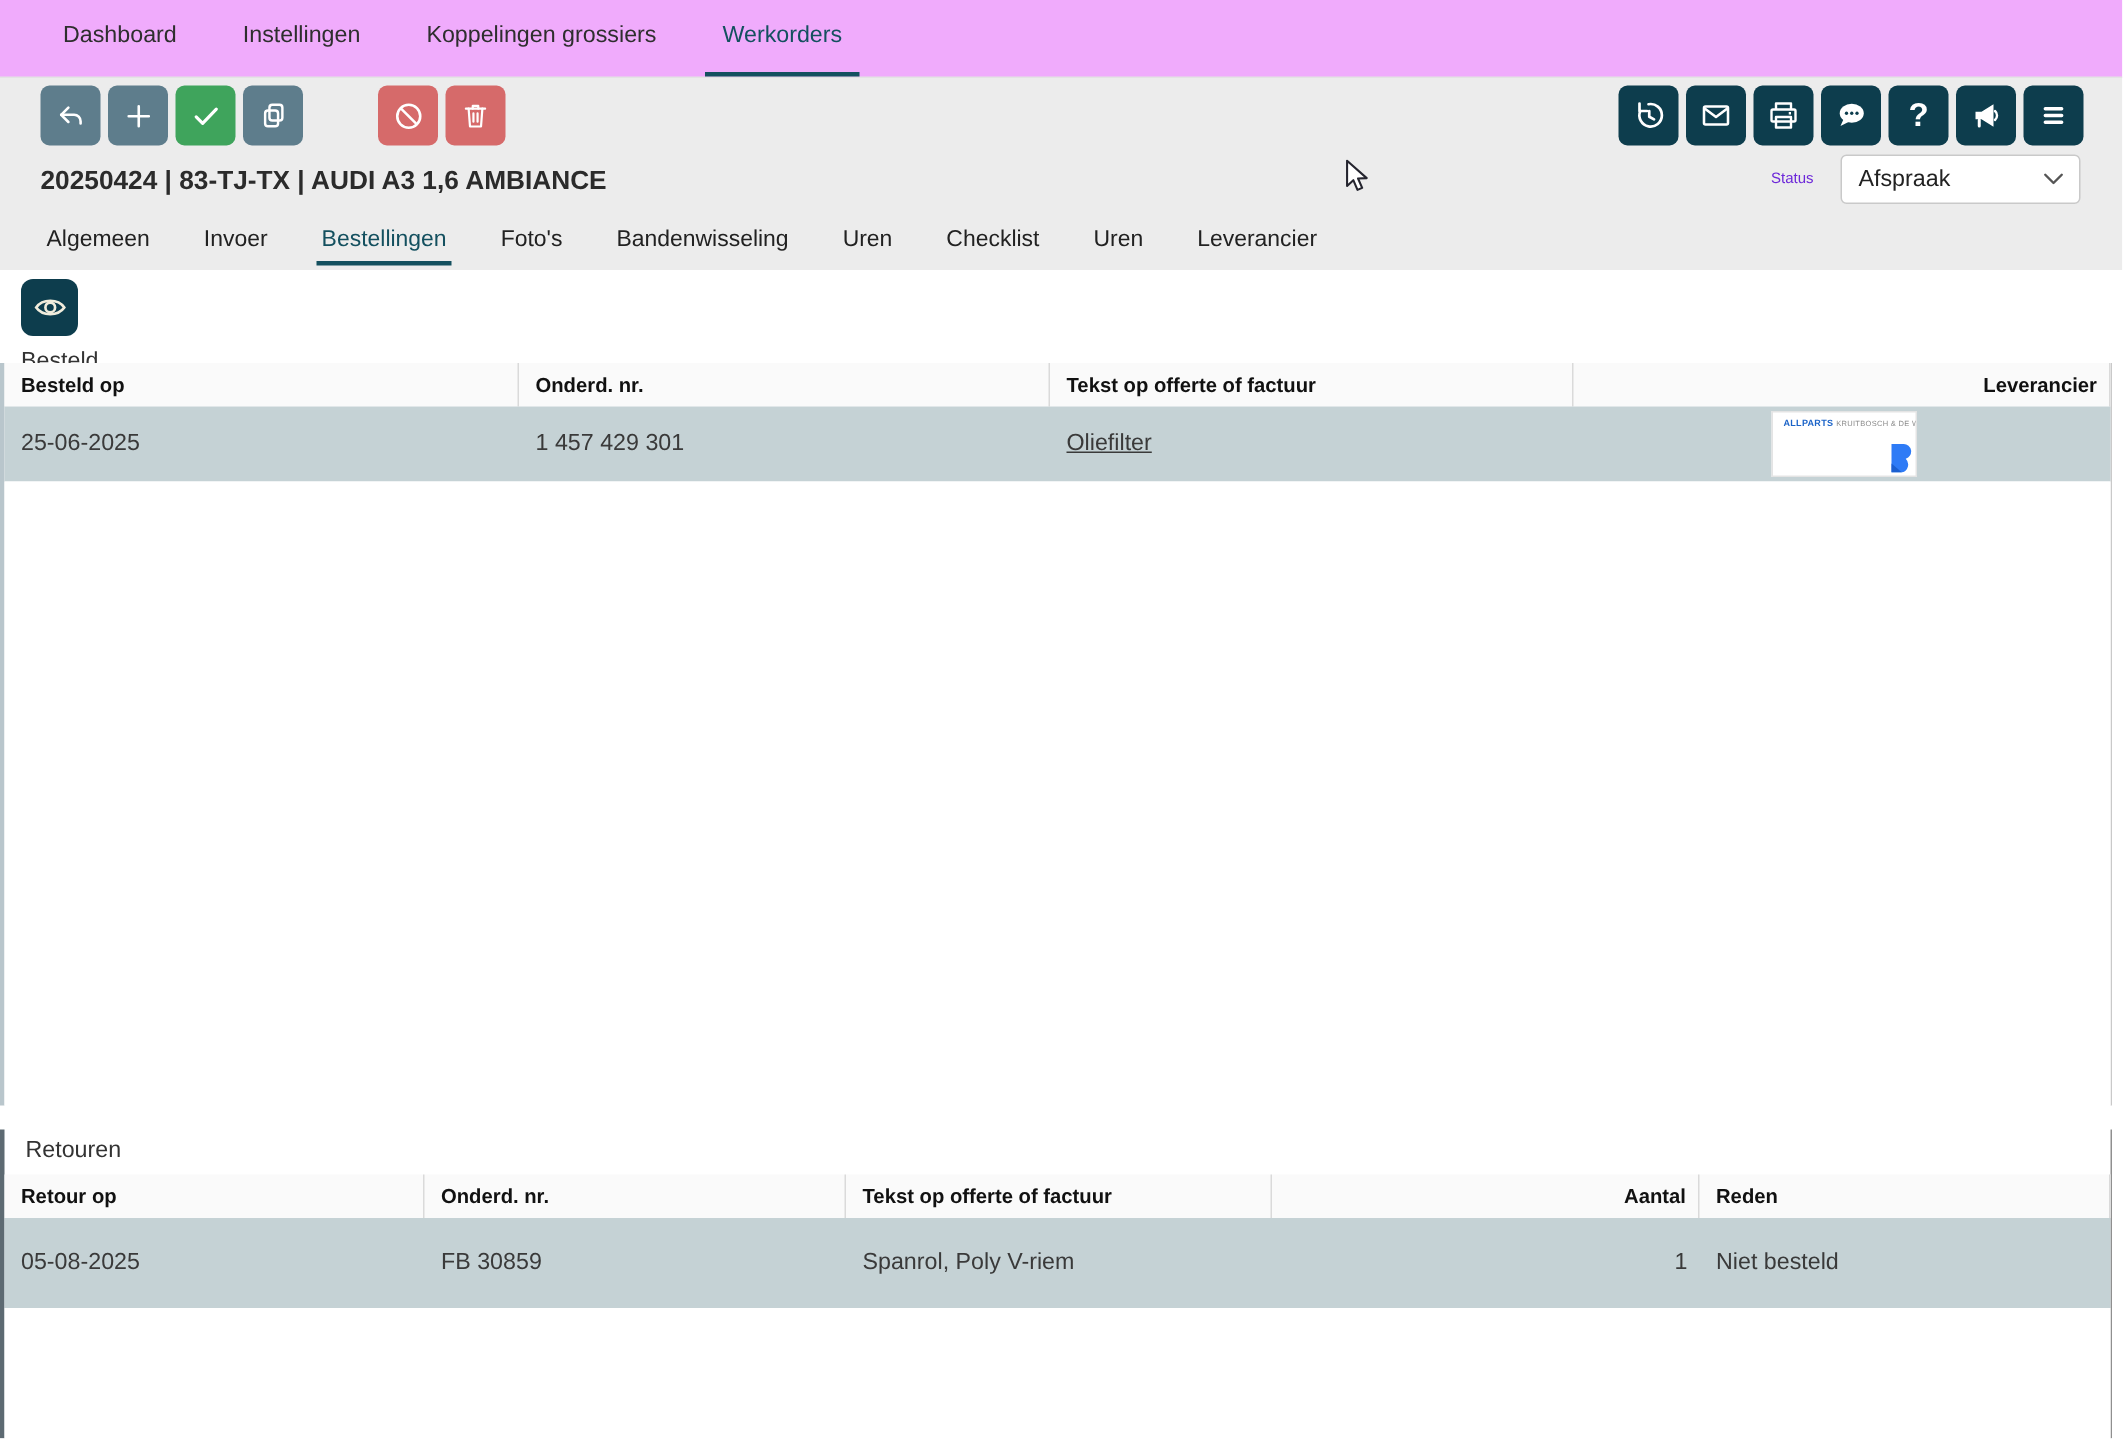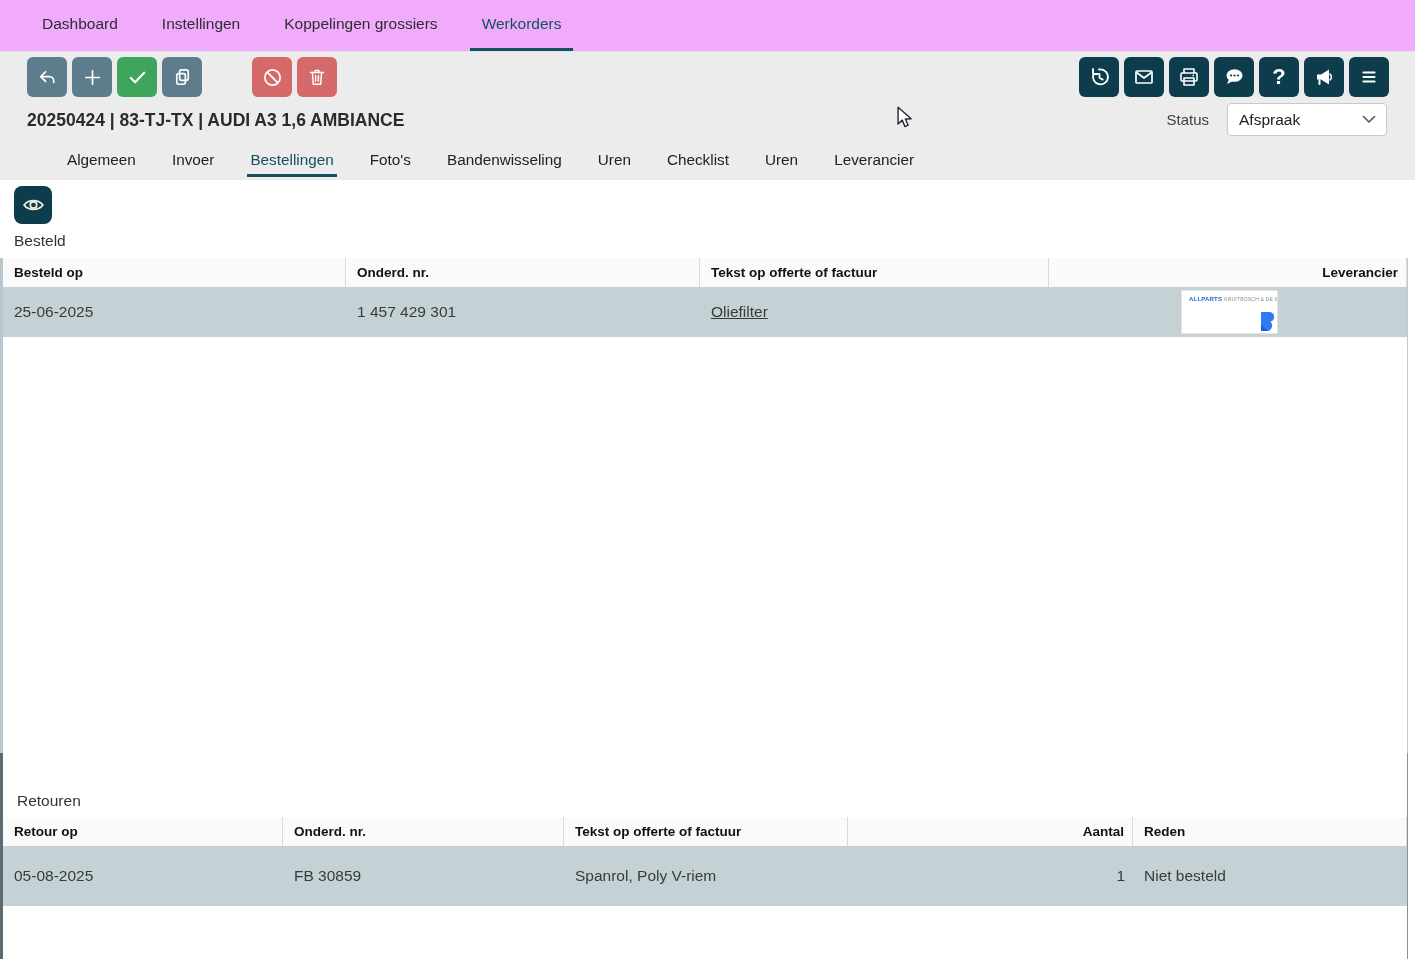--- a/index.html
+++ b/index.html
@@ -24,40 +24,40 @@
   .tbtn.green { background:#3fa45c; }
   .tbtn.red   { background:#d66a6a; }
   .tbtn.dark  { background:#0d3d4d; }
   .tb-left  { position:absolute; top:5px; left:27px; display:flex; gap:5px; }
   .tb-red   { position:absolute; top:5px; left:252px; display:flex; gap:5px; }
   .tb-right { position:absolute; top:5px; left:1079px; display:flex; gap:5px; }
   .qmark { color:#fff; font-size:22px; font-weight:700; }
 
   .page-title { position:absolute; top:58px; left:27px; font-size:17.5px; font-weight:700; color:#2b2b2b; }
   .status-group { position:absolute; top:51px; right:28px; display:flex; align-items:center; gap:18px; }
-  .status-label { font-size:15px; color:#404040; }
+  .status-label { font-size:10px; color:#6d28d9; }
   .status-select { width:160px; height:33px; background:#fff; border:1px solid #c9c9c9; border-radius:4px;
                    display:flex; align-items:center; justify-content:space-between; padding:0 10px 0 11px;
                    font-size:15.5px; color:#222; cursor:pointer; }
 
-  .tabs { position:absolute; top:94px; left:28px; display:flex; gap:30px;margin-left:36px; }
+  .tabs { position:absolute; top:94px; left:28px; display:flex; gap:30px; }
   .tab { font-size:15.3px; color:#222; line-height:28px; padding:0 3px; cursor:pointer;
          border-bottom:3px solid transparent; white-space:nowrap; }
   .tab.active { color:#14505f; border-bottom:3px solid #14505f; }
 
   
   .content { position:absolute; top:180px; left:0; width:1415px; height:779px; background:#fff; }
 
   .eye-btn { position:absolute; top:6px; left:14px; width:38px; height:38px; background:#0d3d4d;
              border:none; border-radius:8px; display:flex; align-items:center; justify-content:center; cursor:pointer; }
   .section-label { font-size:15.5px; color:#333; }
   .besteld-label { position:absolute; top:52px; left:14px; }
 
   .grid { position:absolute; left:0; width:1408px; display:flex; flex-direction:column; }
-  .besteld-grid { top:78px; height:495px; border-left:3px solid #b9c6cc; border-right:1px solid #c9c9c9; }
+  .besteld-grid { top:62px; height:495px; border-left:3px solid #b9c6cc; border-right:1px solid #c9c9c9; }
   .g-head { display:grid; background:#fafafa; height:29px; align-items:center;
             font-size:13.5px; font-weight:700; color:#111; }
   .besteld-grid .g-head, .besteld-grid .g-row { grid-template-columns:343px 354px 349px auto; }
   .g-head .hc { padding:0 8px 0 11px; border-right:1px solid #dadada; height:29px; line-height:29px;
                 overflow:hidden; white-space:nowrap; }
   .g-head .hc.center { text-align:right; }
   .g-head .hc.right  { text-align:right; }
   .g-row { display:grid; background:#c5d2d5; align-items:center; font-size:15.5px; color:#3a3a3a; }
   .besteld-grid .g-row { height:50px; }
   .g-row .dc { padding:0 8px 0 11px; white-space:nowrap; overflow:hidden; }
@@ -71,21 +71,21 @@
                overflow:hidden; cursor:pointer; }
   .logo-top { display:flex; align-items:center; gap:2px; padding:4px 0 0 5px; white-space:nowrap; }
   .logo-brand { font-size:6px; font-weight:700; color:#1c64c8; letter-spacing:0.2px; }
   .logo-sub { font-size:5px; color:#8a8a8a; letter-spacing:0.2px; }
   .logo-bmark { position:absolute; right:2px; bottom:2px; }
 
   
   .retouren-panel { position:absolute; top:573px; left:0; width:1408px; height:206px;
                     border-left:3px solid #5d6a72; border-right:1px solid #8f8f8f;
                     display:flex; flex-direction:column; background:#fff; }
-  .retouren-label-row { height:30px; padding:5px 0 0 14px;margin-top:34px; }
+  .retouren-label-row { height:30px; padding:5px 0 0 14px; }
   .retouren-panel .g-head, .retouren-panel .g-row { grid-template-columns:280px 281px 284px 285px auto; }
   .retouren-panel .g-row { height:60px; }
 
   
   .cursor { position:absolute; top:106px; left:895px; pointer-events:none; }
 </style>
 </head>
 <body>
 
 <div class="screen">

